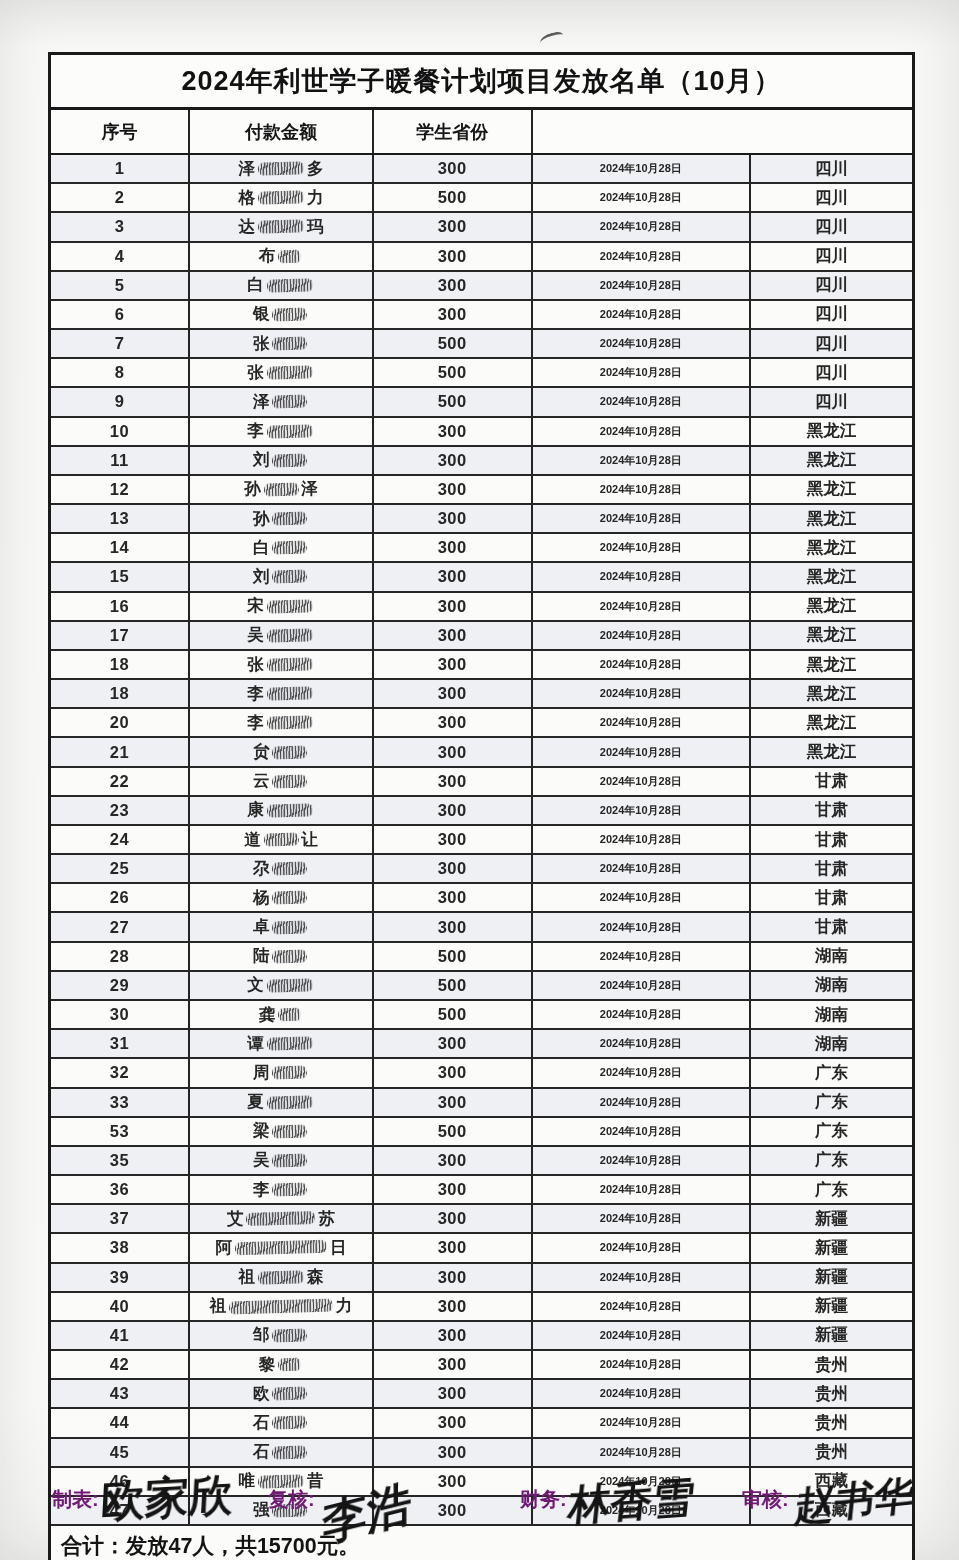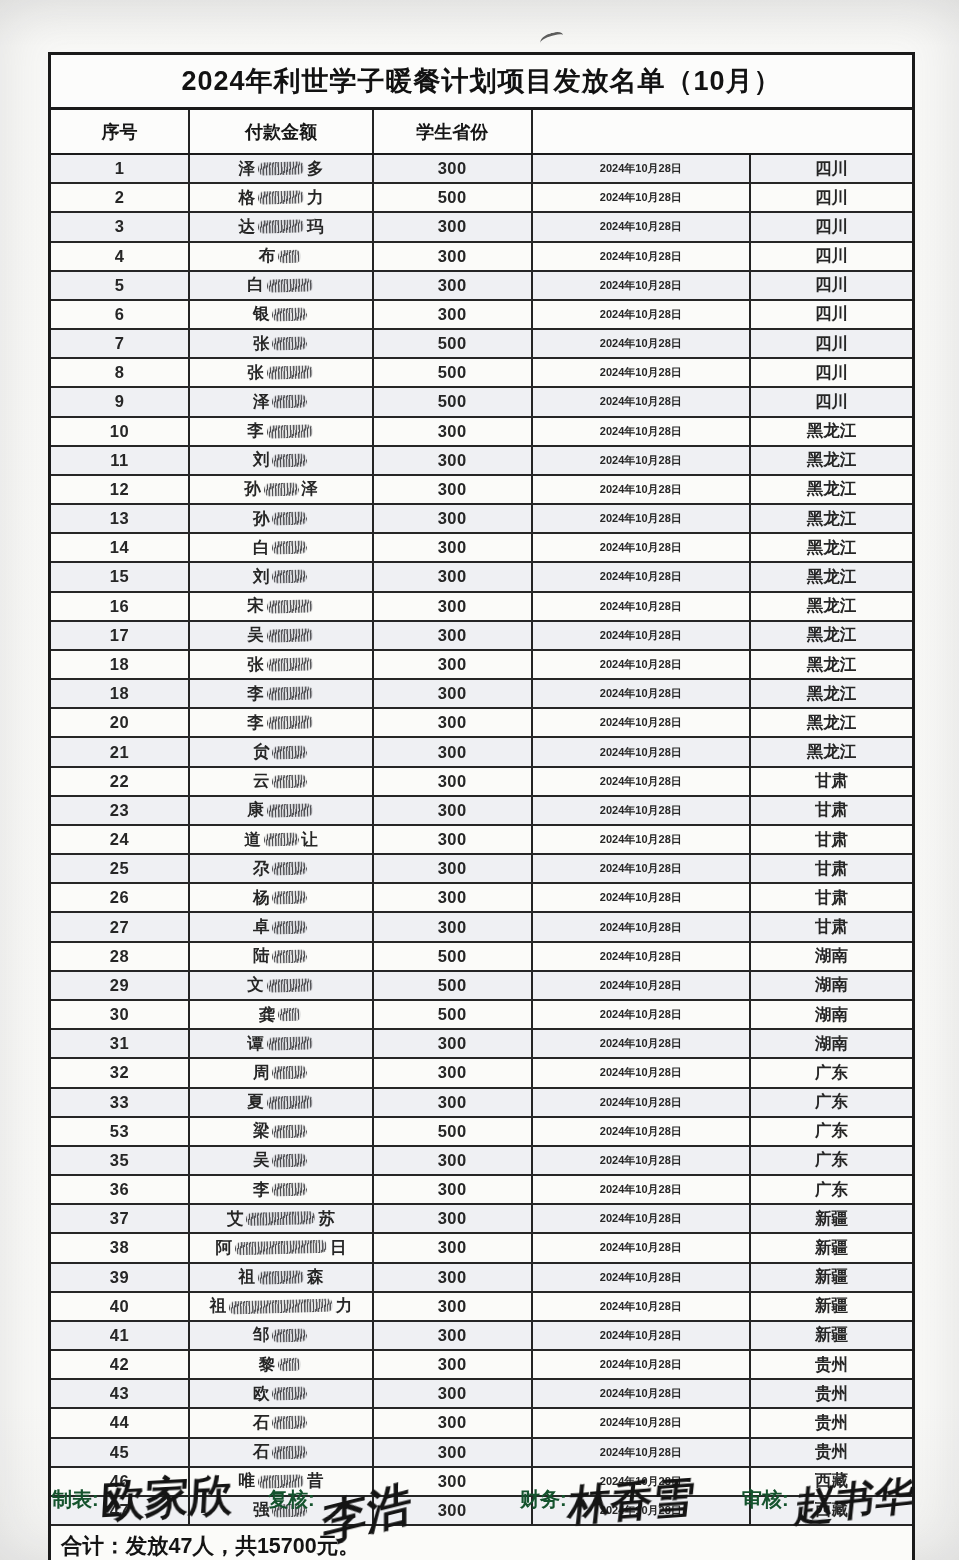--- a/index.html
+++ b/index.html
@@ -62,21 +62,21 @@
     padding-left:10px;font-size:21.5px;font-weight:bold;color:#141414;
     background:#fbfbf9;
   }
   .smudge{
     position:absolute;left:540px;top:33px;width:24px;height:10px;
     border-top:3px solid #2a2a2a;border-radius:60% 40% 50% 50%;
     transform:rotate(-14deg);opacity:.75;
   }
   .signoff{position:absolute;top:1476px;left:0;width:959px;height:84px;}
   .sig-group{position:absolute;display:flex;align-items:flex-start;}
-  .sig-label{font-size:20px;font-weight:bold;color:#14532d;padding-top:10px;white-space:nowrap;}
+  .sig-label{font-size:20px;font-weight:bold;color:#701a75;padding-top:10px;white-space:nowrap;}
   .signature{
     font-weight:600;color:#141414;white-space:nowrap;line-height:1;
     filter:blur(.25px);
   }
   .sig-0{font-size:44px;transform:rotate(-3deg) skewX(-6deg);margin-left:2px;}
   .sig-1{font-size:46px;transform:rotate(-14deg) skewX(-14deg) translateY(14px);margin-left:6px;}
   .sig-2{font-size:42px;transform:rotate(-4deg) skewX(-10deg) translateY(4px);margin-left:2px;}
   .sig-3{font-size:40px;transform:rotate(-6deg) skewX(-12deg) translateY(4px);margin-left:6px;}
   .g0{left:52px;}.g1{left:268px;}.g2{left:520px;}.g3{left:742px;}
 </style>

